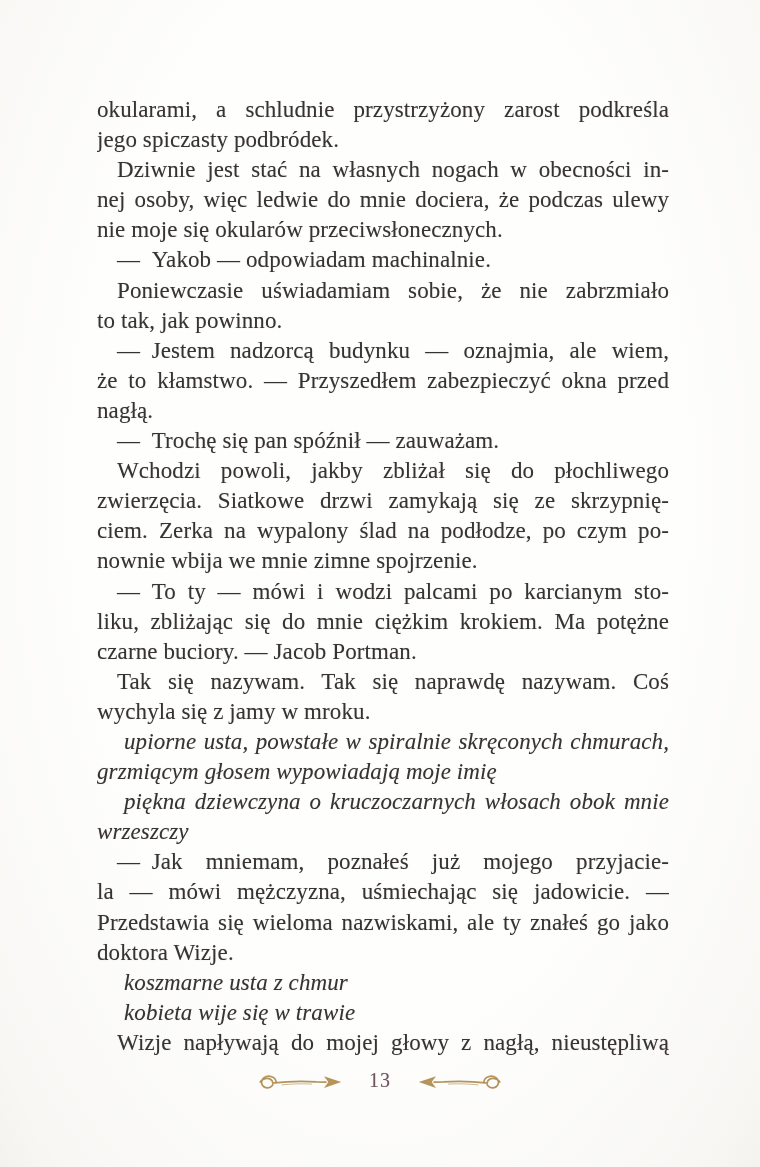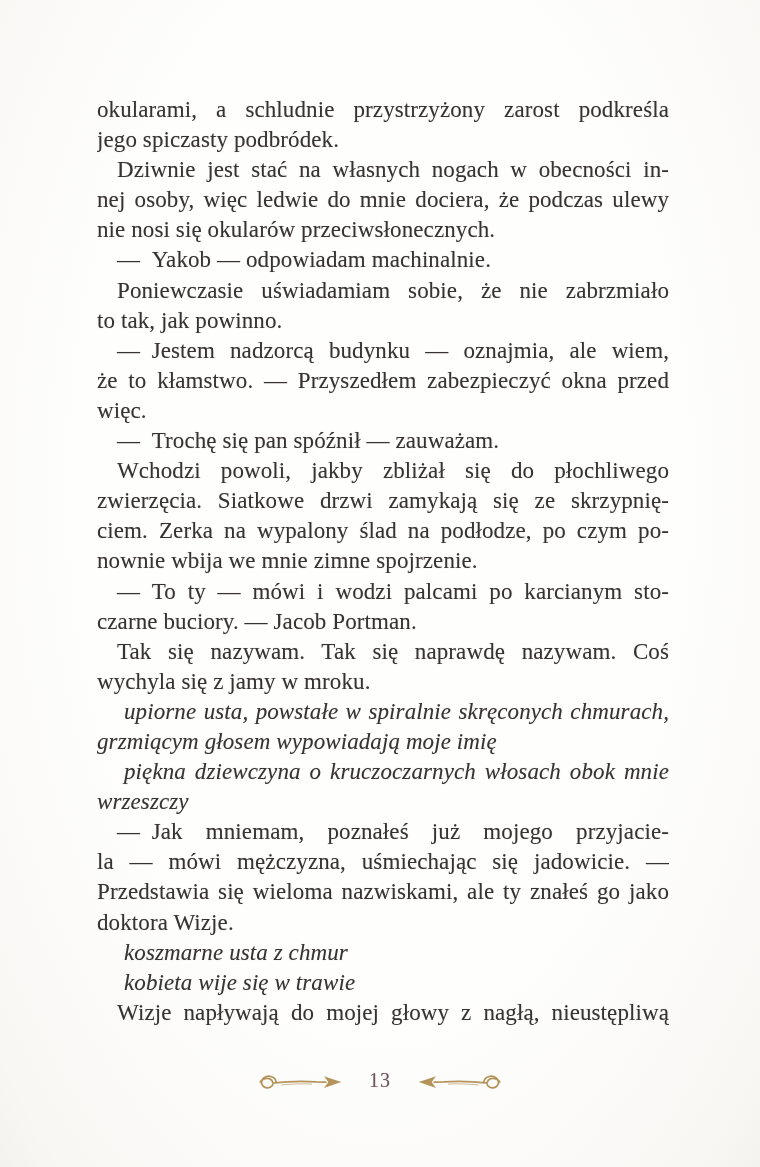--- a/index.html
+++ b/index.html
@@ -73,45 +73,46 @@
 <div class="page">
 
   <div class="text-block">
       <div class="para continuation">
         <div class="line just">okularami, a schludnie przystrzyżony zarost podkreśla</div>
         <div class="line">jego spiczasty podbródek.</div>
       </div>
       <div class="para plain">
         <div class="line first just">Dziwnie jest stać na własnych nogach w obecności in-</div>
         <div class="line just">nej osoby, więc ledwie do mnie dociera, że podczas ulewy</div>
-        <div class="line">nie nosi się okularów przeciwsłonecznych.</div>
+        <div class="line">nie moje się okularów przeciwsłonecznych.</div>
       </div>
       <div class="para dialogue">
         <div class="line first">— Yakob — odpowiadam machinalnie.</div>
       </div>
       <div class="para plain">
         <div class="line first just">Poniewczasie uświadamiam sobie, że nie zabrzmiało</div>
         <div class="line">to tak, jak powinno.</div>
       </div>
       <div class="para dialogue">
         <div class="line first just">— Jestem nadzorcą budynku — oznajmia, ale wiem,</div>
         <div class="line just">że to kłamstwo. — Przyszedłem zabezpieczyć okna przed</div>
-        <div class="line">więc.</div>
+        <div class="line">nagłą.</div>
       </div>
       <div class="para dialogue">
         <div class="line first">— Trochę się pan spóźnił — zauważam.</div>
       </div>
       <div class="para plain">
         <div class="line first just">Wchodzi powoli, jakby zbliżał się do płochliwego</div>
         <div class="line just">zwierzęcia. Siatkowe drzwi zamykają się ze skrzypnię-</div>
         <div class="line just">ciem. Zerka na wypalony ślad na podłodze, po czym po-</div>
         <div class="line">nownie wbija we mnie zimne spojrzenie.</div>
       </div>
       <div class="para dialogue">
         <div class="line first just">— To ty — mówi i wodzi palcami po karcianym sto-</div>
+        <div class="line just">liku, zbliżając się do mnie ciężkim krokiem. Ma potężne</div>
         <div class="line">czarne buciory. — Jacob Portman.</div>
       </div>
       <div class="para plain">
         <div class="line first just">Tak się nazywam. Tak się naprawdę nazywam. Coś</div>
         <div class="line">wychyla się z jamy w mroku.</div>
       </div>
       <div class="para italic">
         <div class="line first just">upiorne usta, powstałe w spiralnie skręconych chmurach,</div>
         <div class="line">grzmiącym głosem wypowiadają moje imię</div>
       </div>

